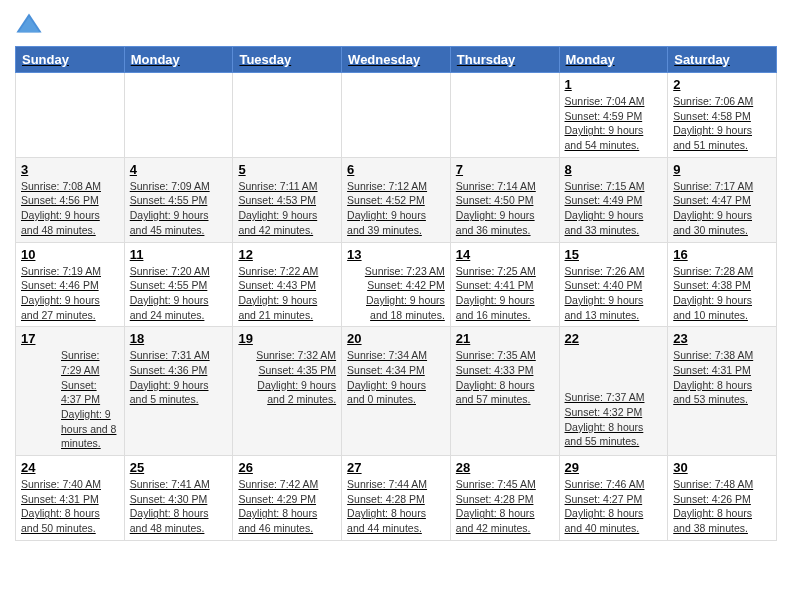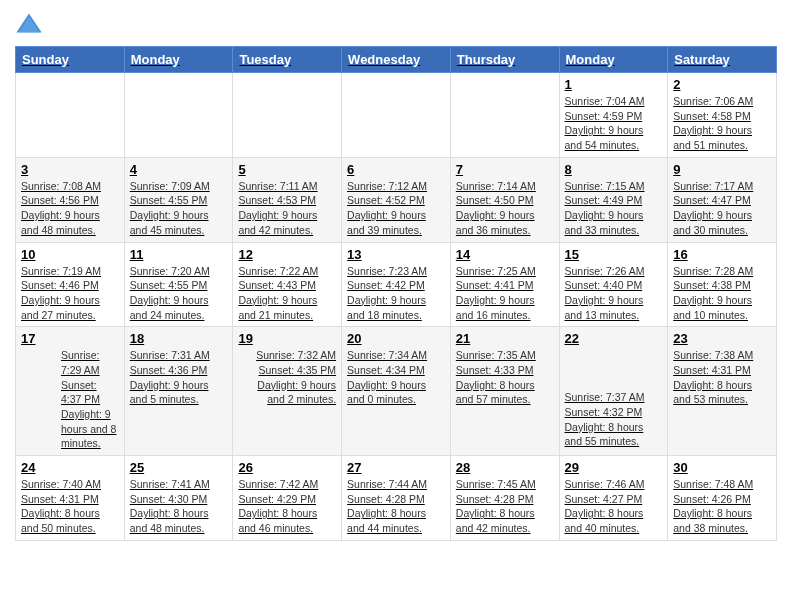--- a/index.html
+++ b/index.html
@@ -200,21 +200,21 @@
 Daylight: 9 hours and 24 minutes.</div>
           </td>
           <td>
             <span class="day-number">12</span>
             <div class="day-info" style="white-space: pre-line;">Sunrise: 7:22 AM
 Sunset: 4:43 PM
 Daylight: 9 hours and 21 minutes.</div>
           </td>
           <td>
             <span class="day-number">13</span>
-            <div class="day-info" style="white-space: pre-line;">Sunrise: 7:23 AM
+            <div class="day-info" style="white-space: pre-line; text-align: right;">Sunrise: 7:23 AM
 Sunset: 4:42 PM
 Daylight: 9 hours and 18 minutes.</div>
           </td>
           <td>
             <span class="day-number">14</span>
             <div class="day-info" style="white-space: pre-line;">Sunrise: 7:25 AM
 Sunset: 4:41 PM
 Daylight: 9 hours and 16 minutes.</div>
           </td>
           <td>

